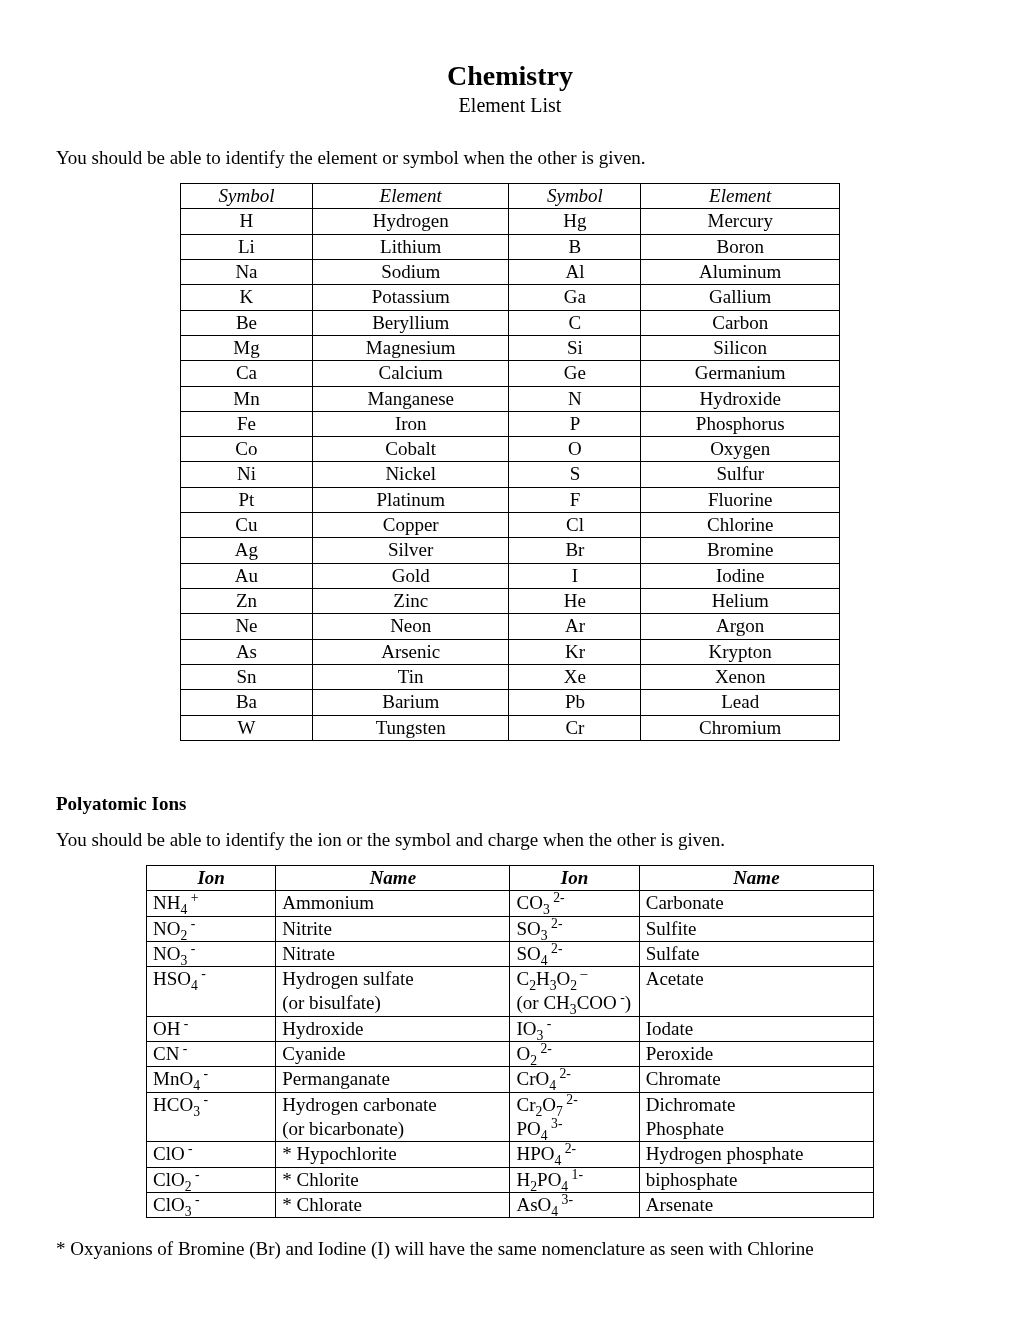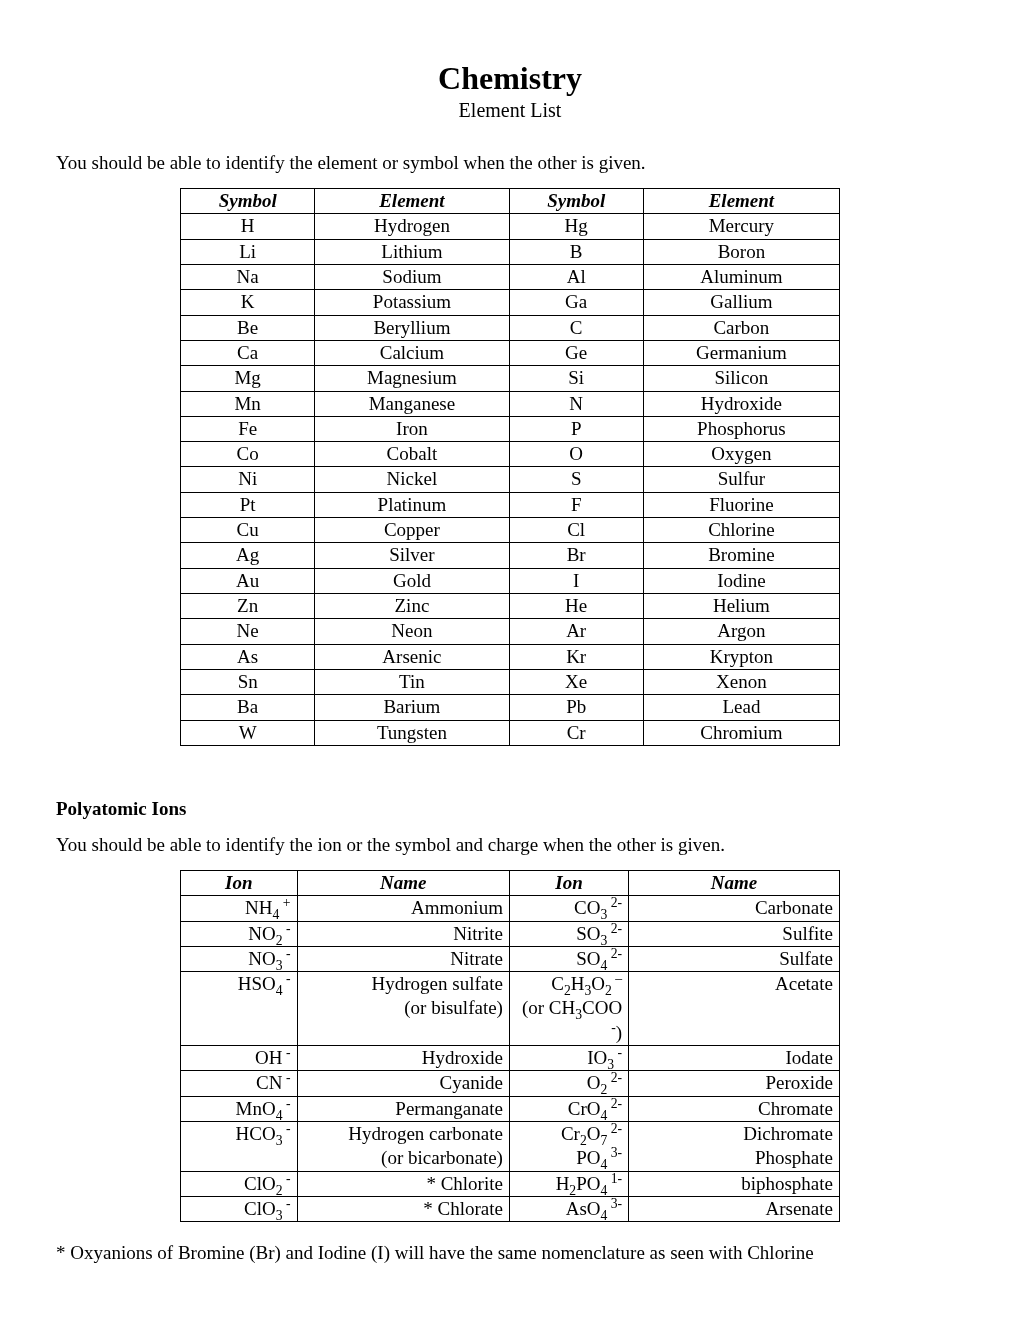--- a/index.html
+++ b/index.html
@@ -8,21 +8,21 @@
     color: #000;
     background: #fff;
     margin: 0;
     padding: 60px 56px;
     width: 1020px;
     box-sizing: border-box;
   }
   .title {
     text-align: center;
     font-weight: bold;
-    font-size: 32px;
+    font-size: 28px;
   }
   .subtitle {
     text-align: center;
     font-size: 20px;
     margin-top: 2px;
     margin-bottom: 30px;
   }
   .intro {
     margin-bottom: 14px;
   }
@@ -35,35 +35,35 @@
   }
   table.elements th, table.elements td {
     border: 1px solid #000;
     text-align: center;
     padding: 0 6px;
     line-height: 1.28;
     font-size: 19px;
   }
   table.elements th {
     font-style: italic;
-    font-weight: bold;
+    font-weight: normal;
   }
   .section-heading {
     text-align: left;
     font-weight: bold;
     font-size: 19px;
     margin-top: 52px;
     margin-bottom: 14px;
   }
   table.ions {
-    width: 660px;
+    width: 728px;
   }
   table.ions th, table.ions td {
     border: 1px solid #000;
-    text-align: right;
+    text-align: left;
     padding: 0 6px;
     line-height: 1.28;
     font-size: 19px;
     vertical-align: top;
   }
   table.ions th {
     font-style: italic;
     font-weight: bold;
     text-align: center;
   }
@@ -118,30 +118,30 @@
         <td>Ga</td>
         <td>Gallium</td>
       </tr>
       <tr>
         <td>Be</td>
         <td>Beryllium</td>
         <td>C</td>
         <td>Carbon</td>
       </tr>
       <tr>
+        <td>Mg</td>
+        <td>Magnesium</td>
+        <td>Si</td>
+        <td>Silicon</td>
+      </tr>
+      <tr>
         <td>Ca</td>
         <td>Calcium</td>
         <td>Ge</td>
         <td>Germanium</td>
-      </tr>
-      <tr>
-        <td>Mg</td>
-        <td>Magnesium</td>
-        <td>Si</td>
-        <td>Silicon</td>
       </tr>
       <tr>
         <td>Mn</td>
         <td>Manganese</td>
         <td>N</td>
         <td>Hydroxide</td>
       </tr>
       <tr>
         <td>Fe</td>
         <td>Iron</td>
@@ -278,20 +278,26 @@
         <td class="ion-col">CrO<sub>4</sub><sup> 2-</sup></td>
         <td class="name-col">Chromate</td>
       </tr>
       <tr>
         <td class="ion-col">HCO<sub>3</sub><sup> -</sup></td>
         <td class="name-col">Hydrogen carbonate<br>(or bicarbonate)</td>
         <td class="ion-col">Cr<sub>2</sub>O<sub>7</sub><sup>  2-</sup><br>PO<sub>4</sub><sup> 3-</sup></td>
         <td class="name-col">Dichromate<br>Phosphate</td>
       </tr>
       <tr>
+        <td class="ion-col">ClO<sup> -</sup></td>
+        <td class="name-col">* Hypochlorite</td>
+        <td class="ion-col">HPO<sub>4</sub><sup> 2-</sup></td>
+        <td class="name-col">Hydrogen phosphate</td>
+      </tr>
+      <tr>
         <td class="ion-col">ClO<sub>2</sub><sup> -</sup></td>
         <td class="name-col">* Chlorite</td>
         <td class="ion-col">H<sub>2</sub>PO<sub>4</sub><sup> 1-</sup></td>
         <td class="name-col">biphosphate</td>
       </tr>
       <tr>
         <td class="ion-col">ClO<sub>3</sub><sup> -</sup></td>
         <td class="name-col">* Chlorate</td>
         <td class="ion-col">AsO<sub>4</sub><sup> 3-</sup></td>
         <td class="name-col">Arsenate</td>

